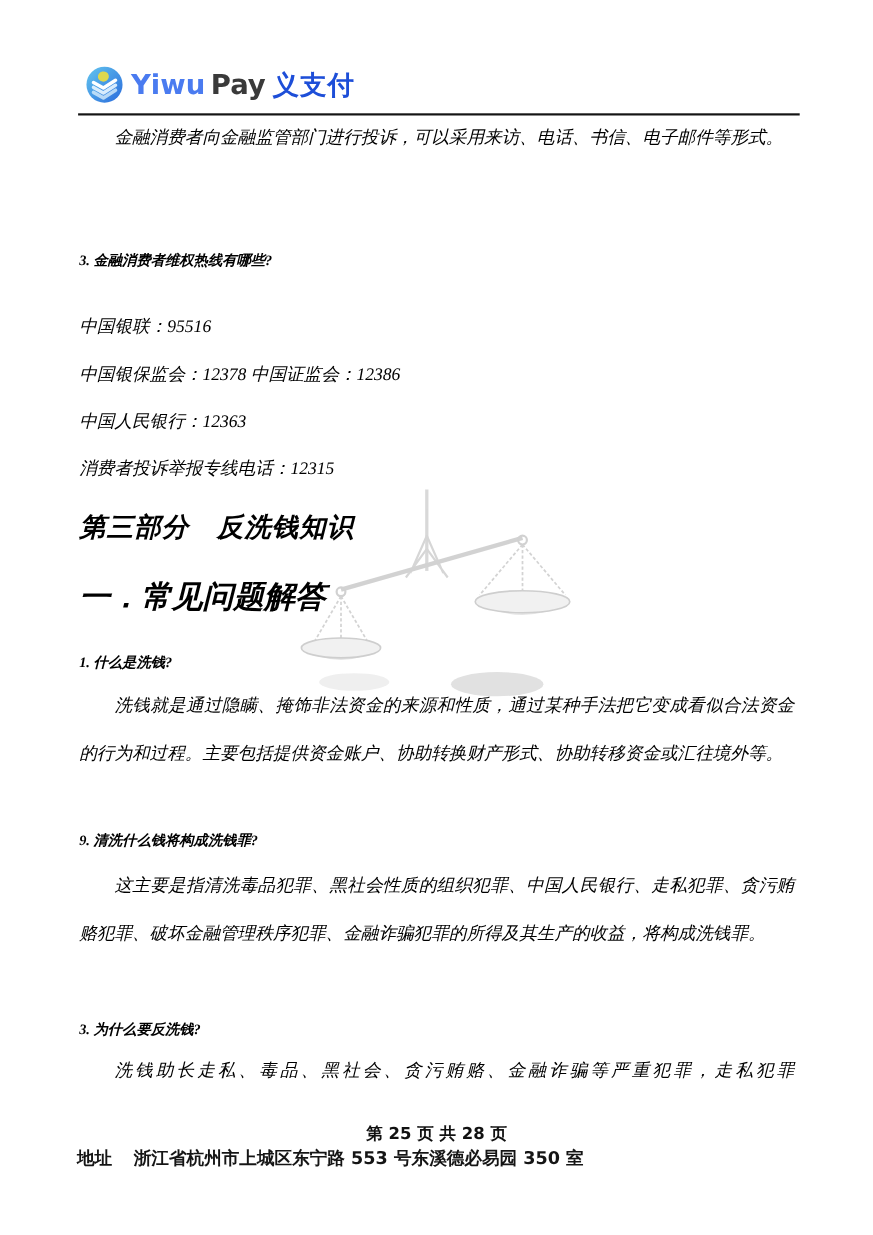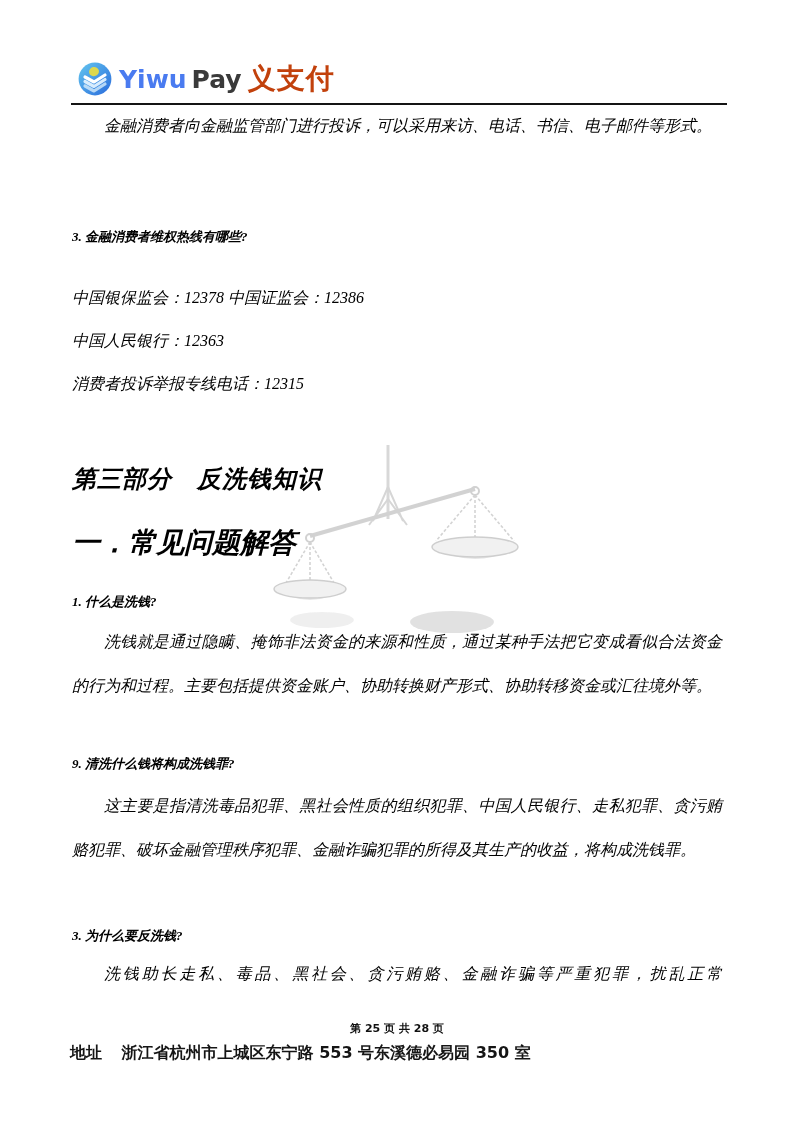--- a/index.html
+++ b/index.html
@@ -7,41 +7,41 @@
     position:relative;width:746px;height:1123px;background:#ffffff;overflow:hidden;
     font-family:"Liberation Serif","DejaVu Serif",serif;color:#000;
   }
   
   .logo{position:absolute;left:78px;top:60px;display:flex;align-items:center;z-index:2;}
   .logo-icon{width:34px;height:34px;margin-right:7px;}
   .logo-text{font-family:"DejaVu Sans","Liberation Sans",sans-serif;font-weight:bold;
     font-size:25px;display:flex;align-items:baseline;}
   .logo-en1{color:#4a7bf0;}
   .logo-en2{color:#3a3a3a;margin-left:5px;}
-  .logo-cn{color:#c2410c;margin-left:6px;font-size:28px;letter-spacing:1px;}
+  .logo-cn{color:#1d4ed8;margin-left:6px;font-size:24px;letter-spacing:1px;}
   .divider{position:absolute;left:71px;top:103px;width:656px;height:2px;background:#141414;z-index:2;}
 
   
   .watermark{position:absolute;left:270px;top:441px;width:292px;height:202px;z-index:0;}
 
   
   .blk{position:absolute;left:72px;width:650px;z-index:1;font-style:italic;}
   .body-p{font-size:16px;line-height:46px;text-align:justify;text-indent:2em;margin:0;}
   .qa-a{font-size:16px;line-height:44px;text-align:justify;text-indent:2em;margin:0;}
   .qa-a.last-justify{text-align-last:justify;}
   .hotline-line{font-size:16px;line-height:43px;}
   .q-head{font-size:13px;font-weight:bold;line-height:26px;}
   .part-head{font-family:"DejaVu Sans","Liberation Sans",sans-serif;font-weight:bold;
     font-size:24px;line-height:32px;letter-spacing:1px;}
   .sec-head{font-family:"DejaVu Sans","Liberation Sans",sans-serif;font-weight:bold;
     font-size:28px;line-height:28px;}
 
   
   .page-info{position:absolute;left:0;top:1021px;width:794px;text-align:center;z-index:1;
-    font-family:"DejaVu Sans","Liberation Sans",sans-serif;font-size:11px;font-weight:600;color:#111;}
+    font-family:"DejaVu Sans","Liberation Sans",sans-serif;font-size:15px;font-weight:600;color:#111;}
   .address{position:absolute;left:70px;top:1043px;z-index:1;
     font-family:"DejaVu Sans","Liberation Sans",sans-serif;font-size:16px;font-weight:bold;color:#151515;}
   .address .addr-label{margin-right:14px;}
 </style>
 </head>
 <body>
 
 <div class="page">
 
   <div class="logo">
@@ -86,37 +86,38 @@
         <ellipse cx="205" cy="106" rx="43" ry="10" fill="#efefef" stroke="#c6c6c6" stroke-width="1.5"></ellipse>
       </g>
     </svg>
   </div>
 
   <p class="blk body-p" style="top:103px;">金融消费者向金融监管部门进行投诉，可以采用来访、电话、书信、电子邮件等形式。</p>
 
   <div class="blk q-head" style="top:224px;">3. 金融消费者维权热线有哪些?</div>
 
   <div class="blk" style="top:276px;">
+    <div class="hotline-line">中国银联：95516</div>
     <div class="hotline-line">中国银保监会：12378 中国证监会：12386</div>
     <div class="hotline-line">中国人民银行：12363</div>
     <div class="hotline-line">消费者投诉举报专线电话：12315</div>
   </div>
 
   <div class="blk part-head" style="top:463px;">第三部分　反洗钱知识</div>
 
   <div class="blk sec-head" style="top:529px;">一．常见问题解答</div>
 
   <div class="blk q-head" style="top:589px;">1. 什么是洗钱?</div>
   <p class="blk qa-a" style="top:620px;">洗钱就是通过隐瞒、掩饰非法资金的来源和性质，通过某种手法把它变成看似合法资金的行为和过程。主要包括提供资金账户、协助转换财产形式、协助转移资金或汇往境外等。</p>
 
   <div class="blk q-head" style="top:751px;">9. 清洗什么钱将构成洗钱罪?</div>
   <p class="blk qa-a" style="top:784px;">这主要是指清洗毒品犯罪、黑社会性质的组织犯罪、中国人民银行、走私犯罪、贪污贿赂犯罪、破坏金融管理秩序犯罪、金融诈骗犯罪的所得及其生产的收益，将构成洗钱罪。</p>
 
   <div class="blk q-head" style="top:923px;">3. 为什么要反洗钱?</div>
-  <p class="blk qa-a last-justify" style="top:952px;">洗钱助长走私、毒品、黑社会、贪污贿赂、金融诈骗等严重犯罪，扰乱正常</p>
+  <p class="blk qa-a last-justify" style="top:952px;">洗钱助长走私、毒品、黑社会、贪污贿赂、金融诈骗等严重犯罪，走私犯罪</p>
 
   <div class="page-info">第 25 页 共 28 页</div>
   <div class="address">
     <span class="addr-label">地址</span>
     <span>浙江省杭州市上城区东宁路 553 号东溪德必易园 350 室</span>
   </div>
 
 </div>
 
 </body></html>

